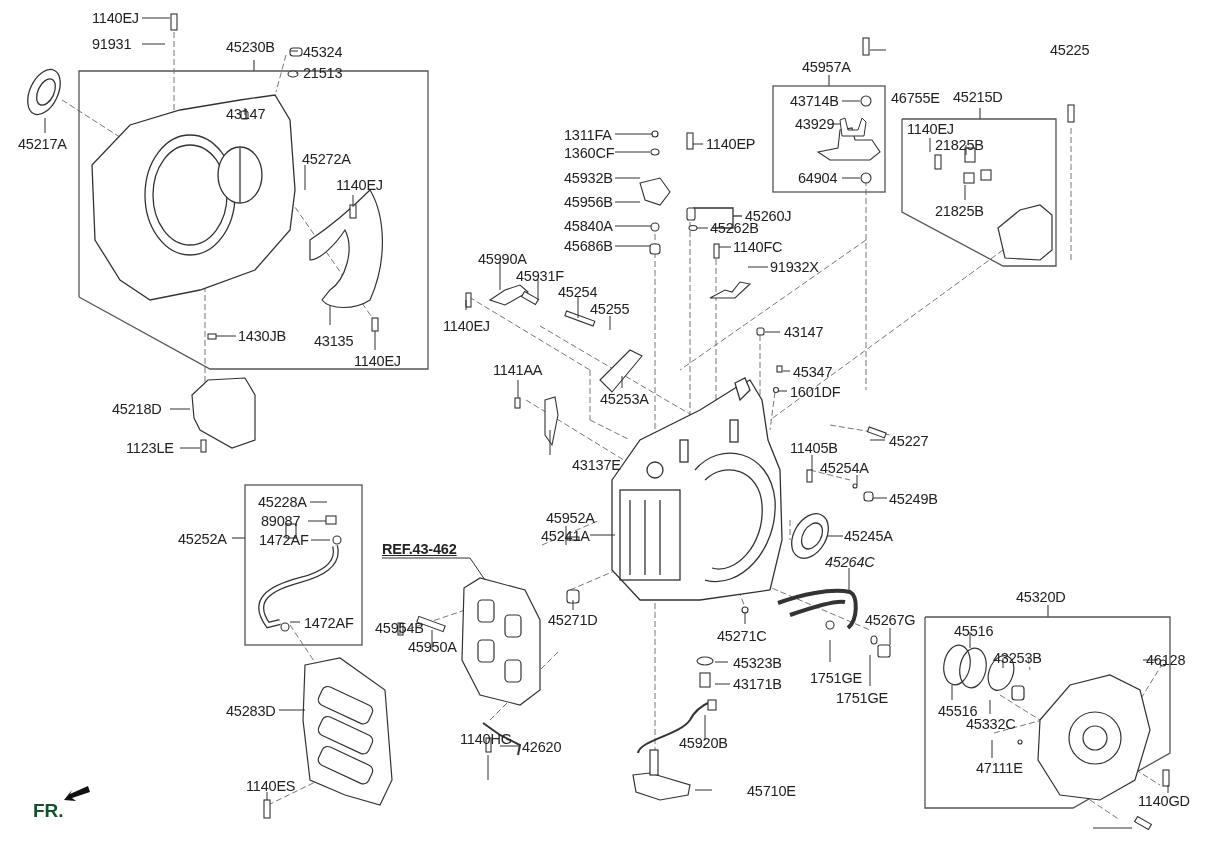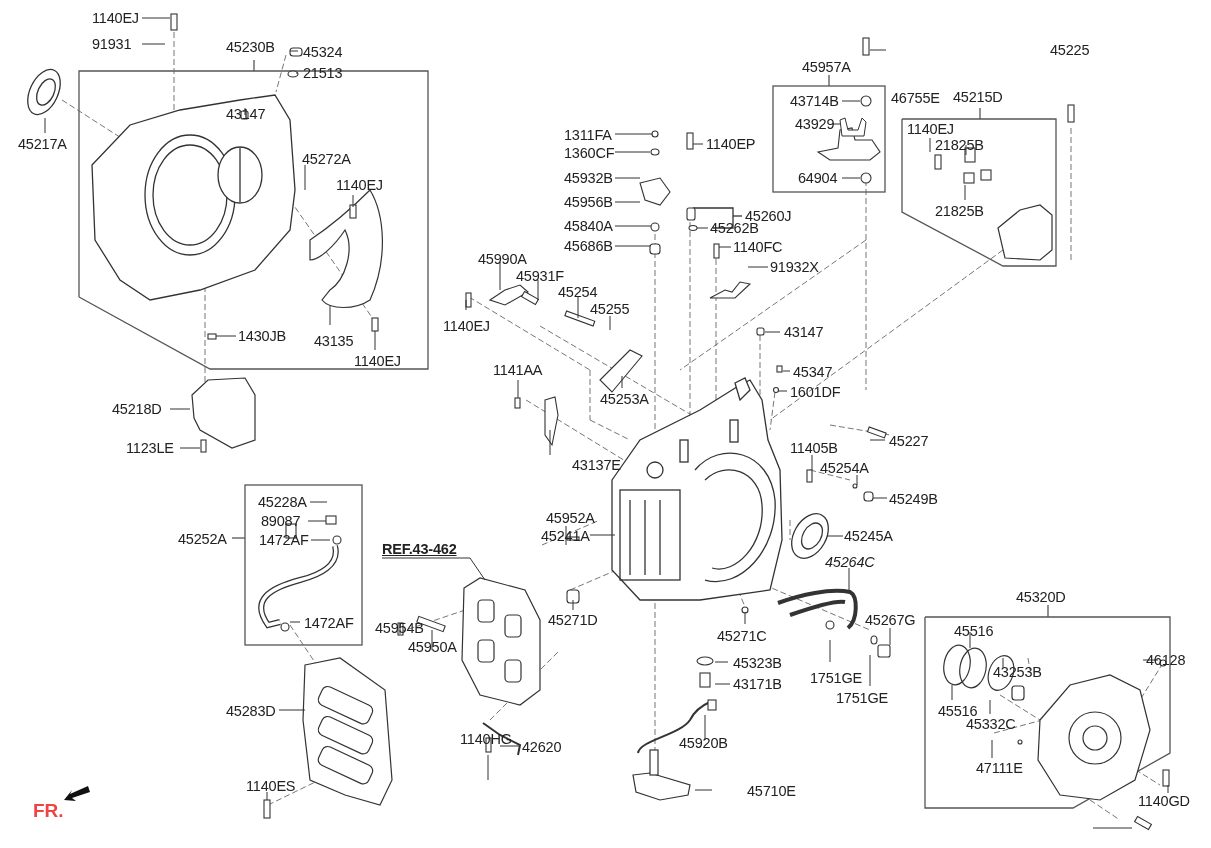--- a/index.html
+++ b/index.html
@@ -1,21 +1,21 @@
 <!DOCTYPE html>
 <html><head>
 <meta charset="utf-8">
 <style>
   html, body { margin: 0; padding: 0; background: #ffffff; }
   body { width: 1211px; height: 848px; position: relative; overflow: hidden;
          font-family: "Liberation Sans", "DejaVu Sans", sans-serif; color: #1a1a1a; }
   #diagram { position: absolute; left: 0; top: 0; width: 1211px; height: 848px; }
   .lbl { position: absolute; font-size: 14.5px; line-height: 16px; white-space: nowrap; color: #222; letter-spacing: -0.2px; }
   .ref { font-weight: bold; text-decoration: underline; }
-  .fr { position: absolute; left: 33px; top: 800px; font-size: 19px; font-weight: bold; color: #ef4444; }
+  .fr { position: absolute; left: 33px; top: 800px; font-size: 19px; font-weight: bold; color: #14532d; }
 </style>
 </head>
 <body>
 
 <svg id="diagram" width="1211" height="848" viewBox="0 0 1211 848" xmlns="http://www.w3.org/2000/svg">
   <g fill="none" stroke="#555" stroke-width="1.3">
 
     <polyline points="79,297 79,71 428,71 428,369 210,369 79,297"></polyline>
     <line x1="254" y1="71" x2="254" y2="60"></line>
 
@@ -373,21 +373,21 @@
     <div class="lbl" style="left: 408px; top: 639px;">45950A</div>
     <div class="lbl" style="left: 226px; top: 703px;">45283D</div>
     <div class="lbl" style="left: 246px; top: 778px;">1140ES</div>
     <div class="lbl" style="left: 522px; top: 739px;">42620</div>
     <div class="lbl" style="left: 460px; top: 731px;">1140HG</div>
     <div class="lbl" style="left: 679px; top: 735px;">45920B</div>
     <div class="lbl" style="left: 715px; top: 783px; margin-left: 32px;">45710E</div>
     <div class="lbl" style="left: 1016px; top: 589px;">45320D</div>
     <div class="lbl" style="left: 954px; top: 623px;">45516</div>
     <div class="lbl" style="left: 938px; top: 703px;">45516</div>
-    <div class="lbl" style="left: 993px; top: 664px;">43253B</div>
+    <div class="lbl" style="left: 993px; top: 650px;">43253B</div>
     <div class="lbl" style="left: 966px; top: 716px;">45332C</div>
     <div class="lbl" style="left: 1146px; top: 652px;">46128</div>
     <div class="lbl" style="left: 976px; top: 760px;">47111E</div>
     <div class="lbl" style="left: 1138px; top: 793px;">1140GD</div>
     <div class="lbl" style="left: 1046px; top: 852px;">45277B</div>
   </div>
 <div class="fr">FR.</div>
 <div class="lbl ref" style="left:382px;top:541px;">REF.43-462</div>
 
 </body></html>

